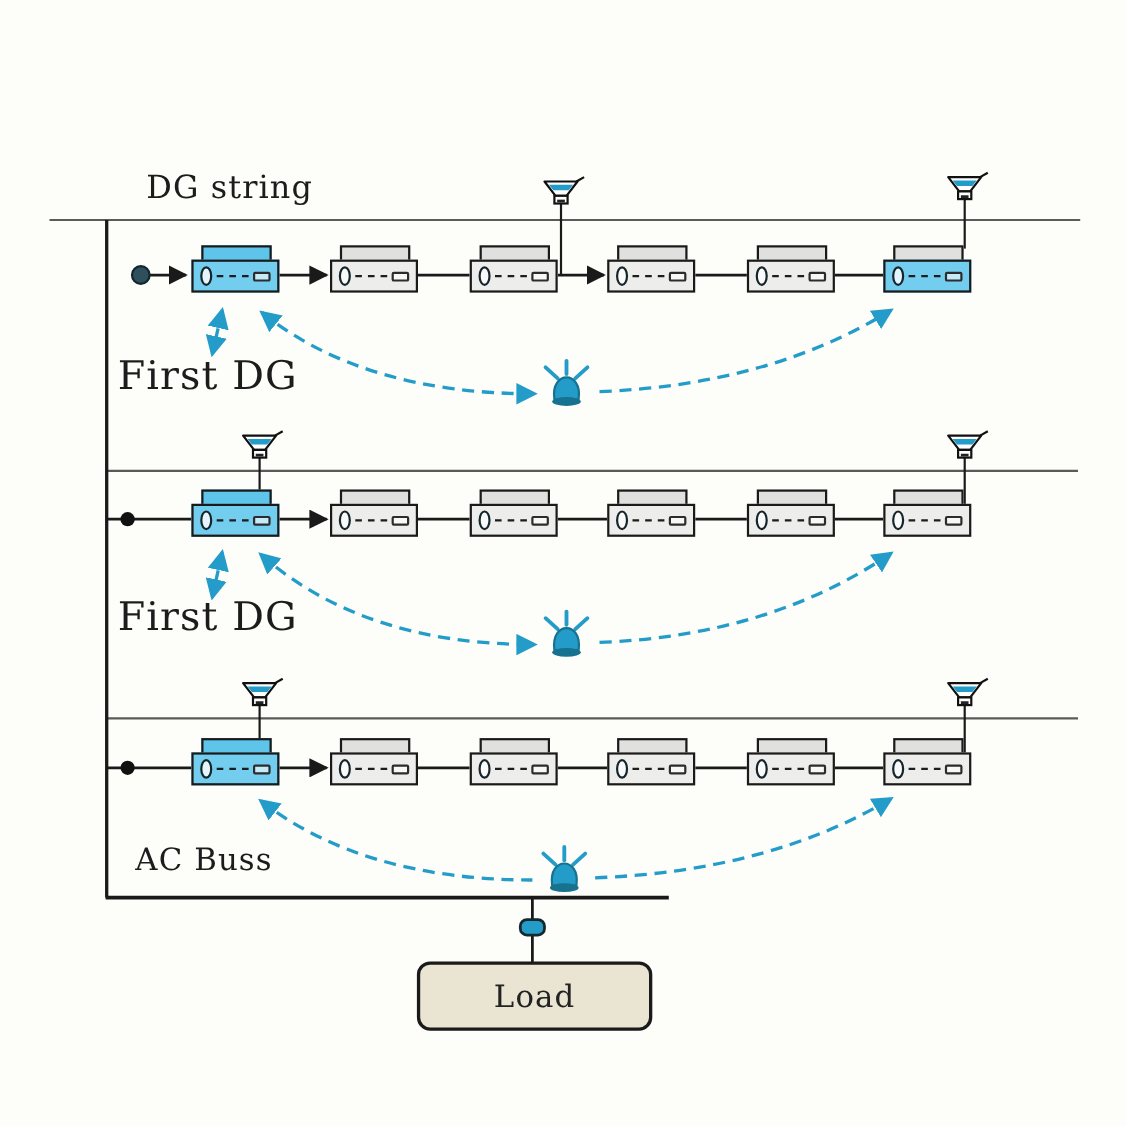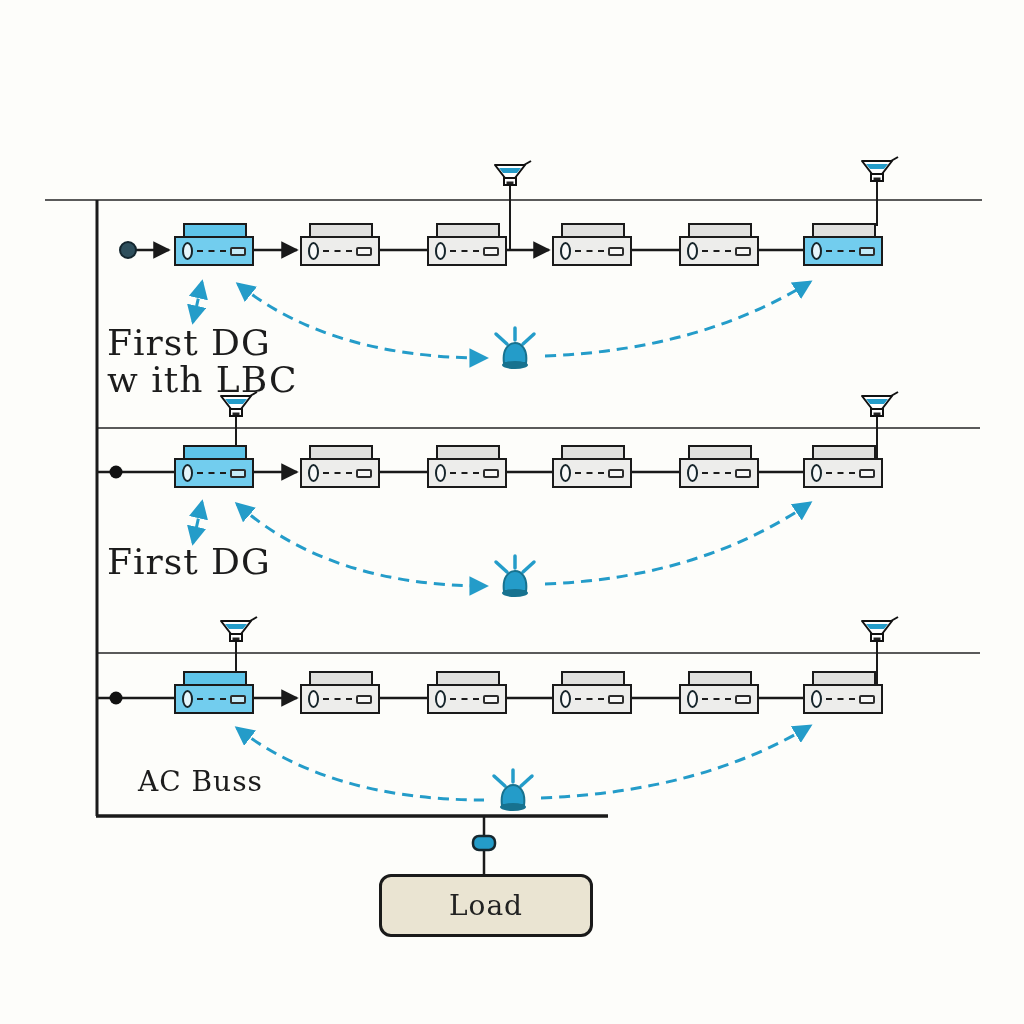--- a/index.html
+++ b/index.html
@@ -13,21 +13,21 @@
     position:relative; width:1024px; height:1024px; margin:0 auto;
     background:var(--bg); overflow:hidden;
     font-family:"DejaVu Serif","Liberation Serif",serif; color:var(--ink);
   }
   #wires{position:absolute; left:0; top:0; z-index:1;}
   .label{position:absolute; z-index:3; color:#1c1c1c; letter-spacing:1px;}
   .title{left:133px; top:153px; font-size:29px;}
   .lbl-two{font-size:36px; line-height:37px;}
   .lbl1{left:107px; top:324px;}
   .lbl2{left:107px; top:543px;}
-  .lbl-ac{left:138px; top:765px; font-size:28px;}
+  .lbl-ac{left:123px; top:765px; font-size:28px;}
   .lbl-two span{display:block;}
 
   
   .unit{position:absolute; width:80px; height:30px; z-index:2;}
   .u-back{position:absolute; left:9px; top:-13px; width:60px; height:18px;
           background:var(--unit-gray-back); border:2px solid var(--ink);}
   .u-front{position:absolute; left:0; top:0; width:80px; height:30px; box-sizing:border-box;
            background:var(--unit-gray); border:2px solid var(--ink);
            display:flex; align-items:center; gap:4px; padding:0 6px;}
   .unit.blue .u-back{background:var(--unit-blue-back);}
@@ -145,23 +145,23 @@
       <line x1="202" y1="502" x2="193" y2="543" marker-start="url(#mk-blue)" marker-end="url(#mk-blue)"></line>
     </g>
 
     <use href="#beacon" transform="translate(515,353)"></use>
     <use href="#beacon" transform="translate(515,581)"></use>
     <use href="#beacon" transform="translate(513,795)"></use>
 
     <rect x="473" y="836" width="22" height="14" rx="6" fill="var(--accent)" stroke="#16272e" stroke-width="2.5"></rect>
   </svg>
 
+  <div class="label title">DG string</div>
   <div class="label lbl-two lbl1">
     <span>First DG</span>
-    <span>w ith LBC</span>
   </div>
   <div class="label lbl-two lbl2">
     <span>First DG</span>
   </div>
   <div class="label lbl-ac">AC Buss</div>
 
   <div class="unit blue" style="left:174px;top:236px">
       <div class="u-back"></div>
       <div class="u-front">
         <span class="u-cyl"></span>

